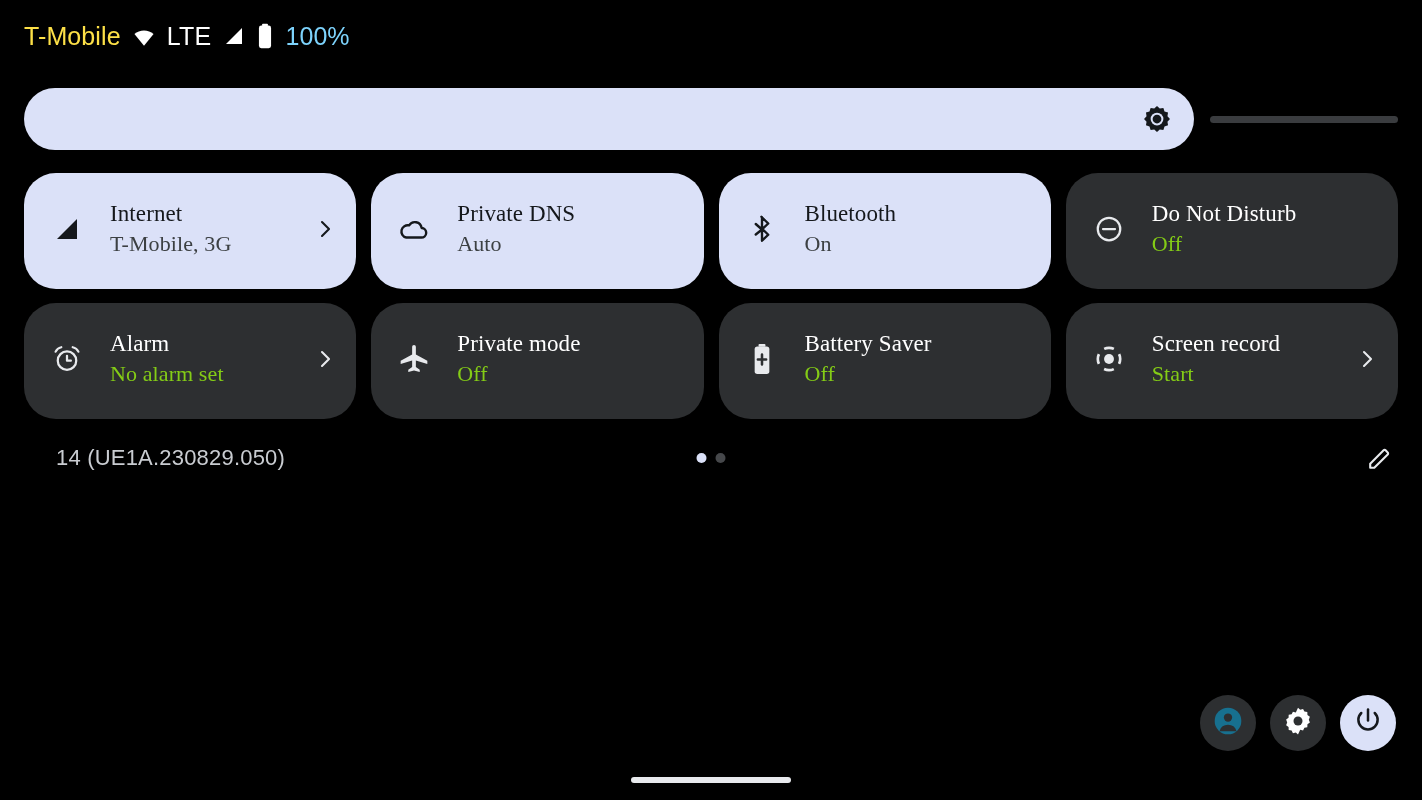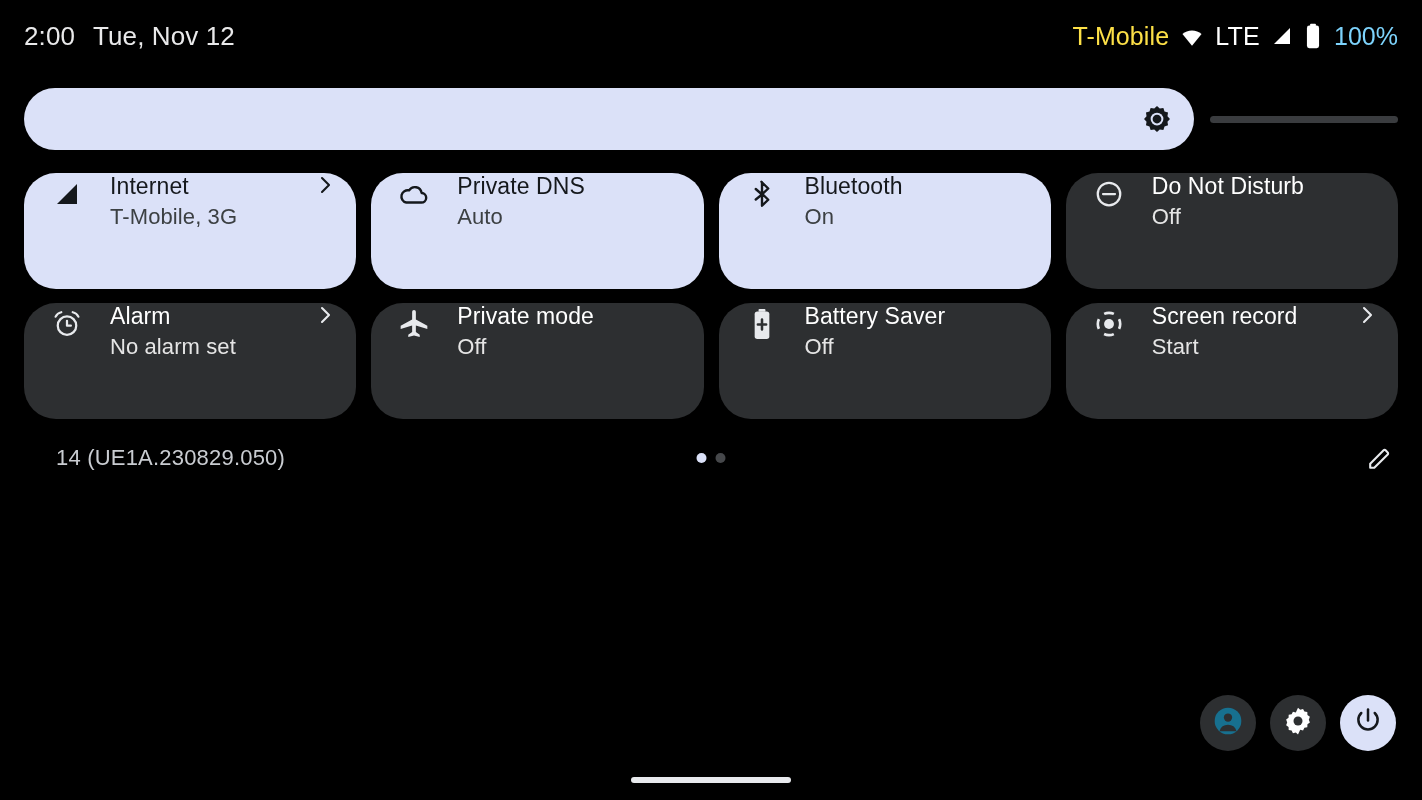--- a/index.html
+++ b/index.html
@@ -48,38 +48,39 @@
   .tile-grid {
     position: absolute; left: 24px; top: 173px;
     width: 1374px;
     display: grid;
     grid-template-columns: repeat(4, 1fr);
     grid-template-rows: 116px 116px;
     column-gap: 15px; row-gap: 14px;
   }
   .tile {
     border-radius: 32px;
-    display: flex; align-items: flex-start;
+    display: flex; align-items: center;
     padding: 0 18px 4px 22px;
     background: #2d2f31;
     overflow: hidden;
+    font-family: Liberation Serif, serif;
   }
   .tile.active { background: #dbe1f8; }
   .tile-icon {
     width: 42px; min-width: 42px; height: 42px;
     display: flex; align-items: center; justify-content: center;
     margin-right: 22px;
   }
   .tile-text { flex: 1; min-width: 0; display: flex; flex-direction: column; gap: 4px; }
   .tile-title {
     font-size: 23px; color: #ffffff; white-space: nowrap;
     overflow: hidden; text-overflow: ellipsis; letter-spacing: .1px;
   }
   .tile-sub {
-    font-size: 22px; color: #e5e5e5; white-space: nowrap;
+    font-size: 22px; color: #84cc16; white-space: nowrap;
     overflow: hidden; text-overflow: ellipsis; letter-spacing: .1px;
   }
   .tile.active .tile-title { color: #15181c; }
   .tile.active .tile-sub { color: #3c4043; }
   .tile-chevron { width: 26px; min-width: 26px; display: flex; justify-content: center; }
   .tile-chevron.hidden { visibility: hidden; }
 
   
   .footer {
     position: absolute; left: 24px; top: 440px; width: 1374px; height: 36px;
@@ -112,24 +113,20 @@
     top: 777px; width: 160px; height: 6px;
     background: #e8eaed; border-radius: 3px;
   }
 </style>
 </head>
 <body>
 
 <div id="screen">
 
   <div class="statusbar">
-    <div class="sb-left">
-      <span class="sb-time">2:00</span>
-      <span class="sb-date">Tue, Nov 12</span>
-    </div>
     <div class="sb-right">
       <span class="sb-carrier">T-Mobile</span>
       <span class="ic">
         <svg width="26" height="26" viewBox="0 0 24 24">
             <path d="M12 21 L3.2 10.2 C5.6 8.1 8.6 7 12 7 c3.4 0 6.4 1.1 8.8 3.2 Z" fill="#ffffff"></path>
           </svg>
       </span>
       <span class="sb-lte">LTE</span>
       <span class="ic">
         <svg width="24" height="24" viewBox="0 0 24 24">

